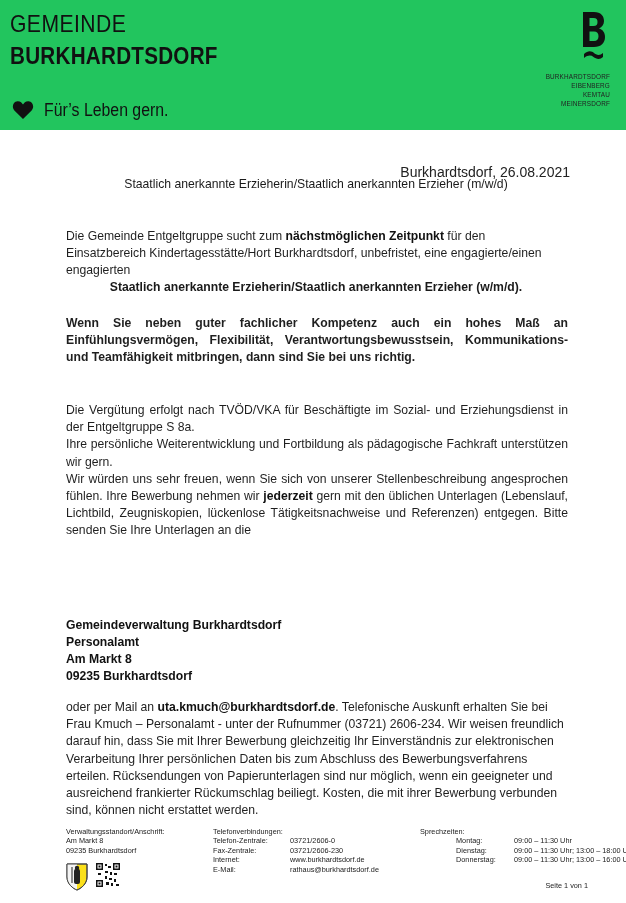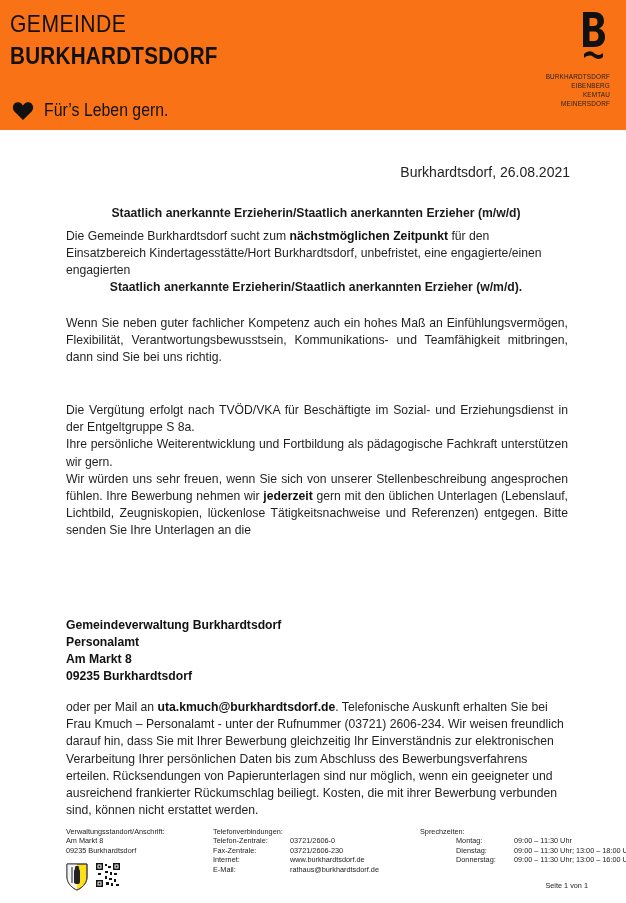--- a/index.html
+++ b/index.html
@@ -1,34 +1,34 @@
 <!DOCTYPE html>
 <html><head>
 <meta charset="utf-8">
 <style>
   * { margin: 0; padding: 0; box-sizing: border-box; }
   html, body { width: 626px; height: 903px; background: #ffffff; overflow: hidden; }
   body { position: relative; font-family: "Liberation Sans", "DejaVu Sans", sans-serif; color: #1a1a1a; }
 
   .header {
     position: absolute; left: 0; top: 0; width: 626px; height: 130px;
-    background: #f97316;
+    background: #22c55e;
   }
   .brand-line1 {
     position: absolute; left: 10px; top: 10px;
     font-size: 24px; letter-spacing: 0.5px; font-weight: normal; color: #111;
     transform: scaleX(0.88); transform-origin: left top;
   }
   .brand-line2 {
     position: absolute; left: 10px; top: 42px;
     font-size: 24px; font-weight: bold; letter-spacing: 0.3px; color: #111;
     transform: scaleX(0.86); transform-origin: left top;
   }
   .slogan {
-    position: absolute; left: 12px; top: 100px; display: flex; align-items: flex-end;
+    position: absolute; left: 12px; top: 100px; display: flex; align-items: flex-start;
   }
   .slogan .heart { width: 22px; height: 20px; margin-right: 10px; }
   .slogan-text {
     font-size: 18px; color: #111;
     transform: scaleX(0.88); transform-origin: left center;
   }
   .logo {
     position: absolute; right: 16px; top: 10px; width: 90px; text-align: right;
   }
   .logo svg { display: block; margin-left: auto; margin-right: 4px; }
@@ -36,21 +36,21 @@
   .logo-places div {
     font-size: 7.5px; line-height: 9px; color: #222; letter-spacing: 0.2px;
     transform: scaleX(0.85); transform-origin: right center;
   }
   .date {
     position: absolute; top: 164px; right: 56px;
     font-size: 14px; color: #222;
   }
   .title {
     position: absolute; top: 175px; left: 66px; width: 500px;
-    font-size: 12.2px; font-weight: bold; text-align: center; line-height: 18px; margin-top: 29px;
+    font-size: 12.2px; font-weight: normal; text-align: center; line-height: 18px;
   }
   .para {
     position: absolute; left: 66px; width: 502px;
     font-size: 12.2px; line-height: 17.2px; color: #1f1f1f;
   }
   .para.justify { text-align: justify; }
   .para b { font-weight: bold; color: #111; }
   .subtitle {
     position: absolute; top: 280px; left: 66px; width: 500px;
     font-size: 12.2px; font-weight: bold; text-align: center;
@@ -97,26 +97,26 @@
   </div>
 </div>
 
 <div class="date">Burkhardtsdorf, 26.08.2021</div>
 
 <div class="title">
   <div>Staatlich anerkannte Erzieherin/Staatlich anerkannten Erzieher (m/w/d)</div>
 </div>
 
 <div class="para" style="top:228px;">
-  <span>Die Gemeinde Burkhardtsdorf sucht zum </span><b>nächstmöglichen Zeitpunkt</b><span> für den Einsatzbereich Kindertagesstätte/Hort Burkhardtsdorf, unbefristet, eine engagierte/einen engagierten</span>
+  <span>Die Gemeinde Entgeltgruppe sucht zum </span><b>nächstmöglichen Zeitpunkt</b><span> für den Einsatzbereich Kindertagesstätte/Hort Burkhardtsdorf, unbefristet, eine engagierte/einen engagierten</span>
 </div>
 
 <div class="subtitle">Staatlich anerkannte Erzieherin/Staatlich anerkannten Erzieher (w/m/d).</div>
 
-<div class="para justify" style="top:315px;">
+<div class="para justify" style="top:315px;font-weight:bold;">
   <div>Wenn Sie neben guter fachlicher Kompetenz auch ein hohes Maß an Einfühlungsvermögen, Flexibilität, Verantwortungsbewusstsein, Kommunikations- und Teamfähigkeit mitbringen, dann sind Sie bei uns richtig.</div>
 </div>
 
 <div class="para justify" style="top:402px;">
   <div>Die Vergütung erfolgt nach TVÖD/VKA für Beschäftigte im Sozial- und Erziehungsdienst in der Entgeltgruppe S 8a.</div>
   <div>Ihre persönliche Weiterentwicklung und Fortbildung als pädagogische Fachkraft unterstützen wir gern.</div>
   <div>
     <span>Wir würden uns sehr freuen, wenn Sie sich von unserer Stellenbeschreibung angesprochen fühlen. Ihre Bewerbung nehmen wir </span><b>jederzeit</b><span> gern mit den üblichen Unterlagen (Lebenslauf, Lichtbild, Zeugniskopien, lückenlose Tätigkeitsnachweise und Referenzen) entgegen. Bitte senden Sie Ihre Unterlagen an die</span>
   </div>
 </div>

